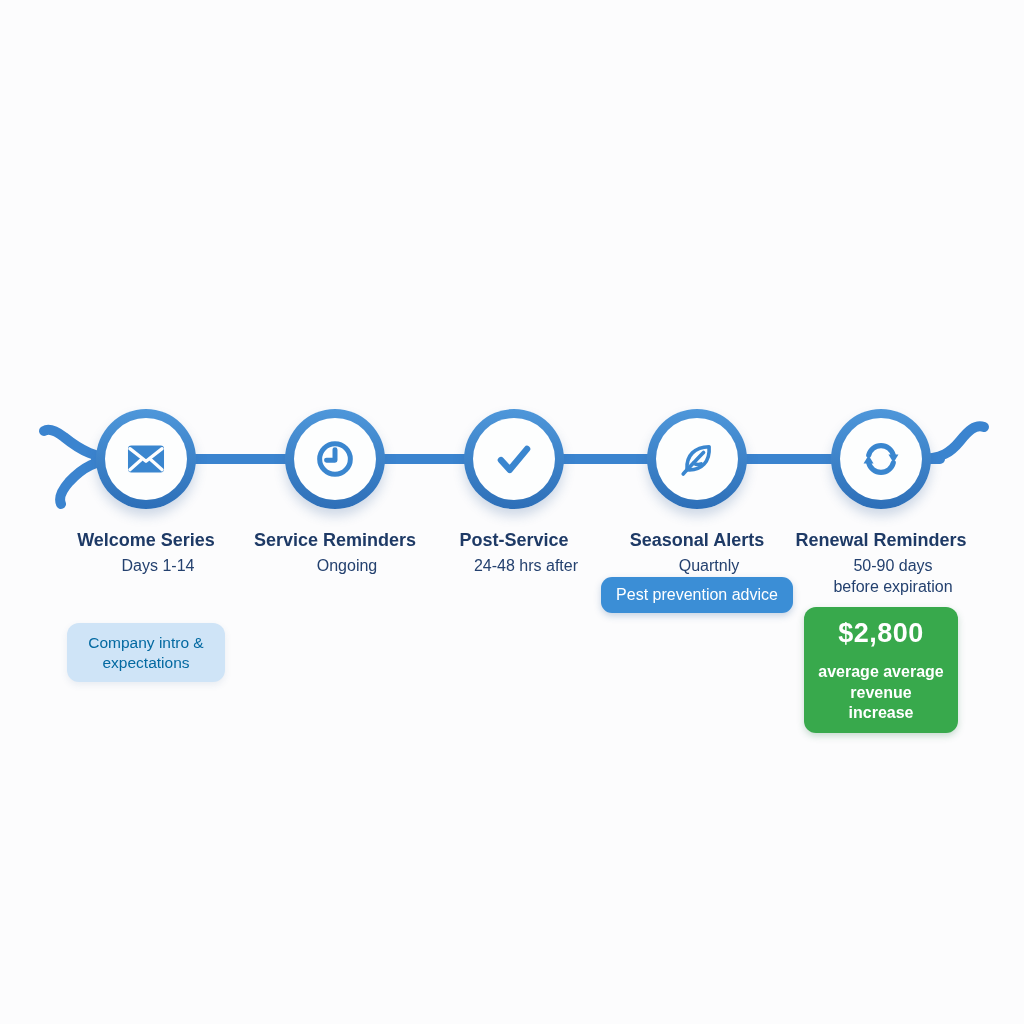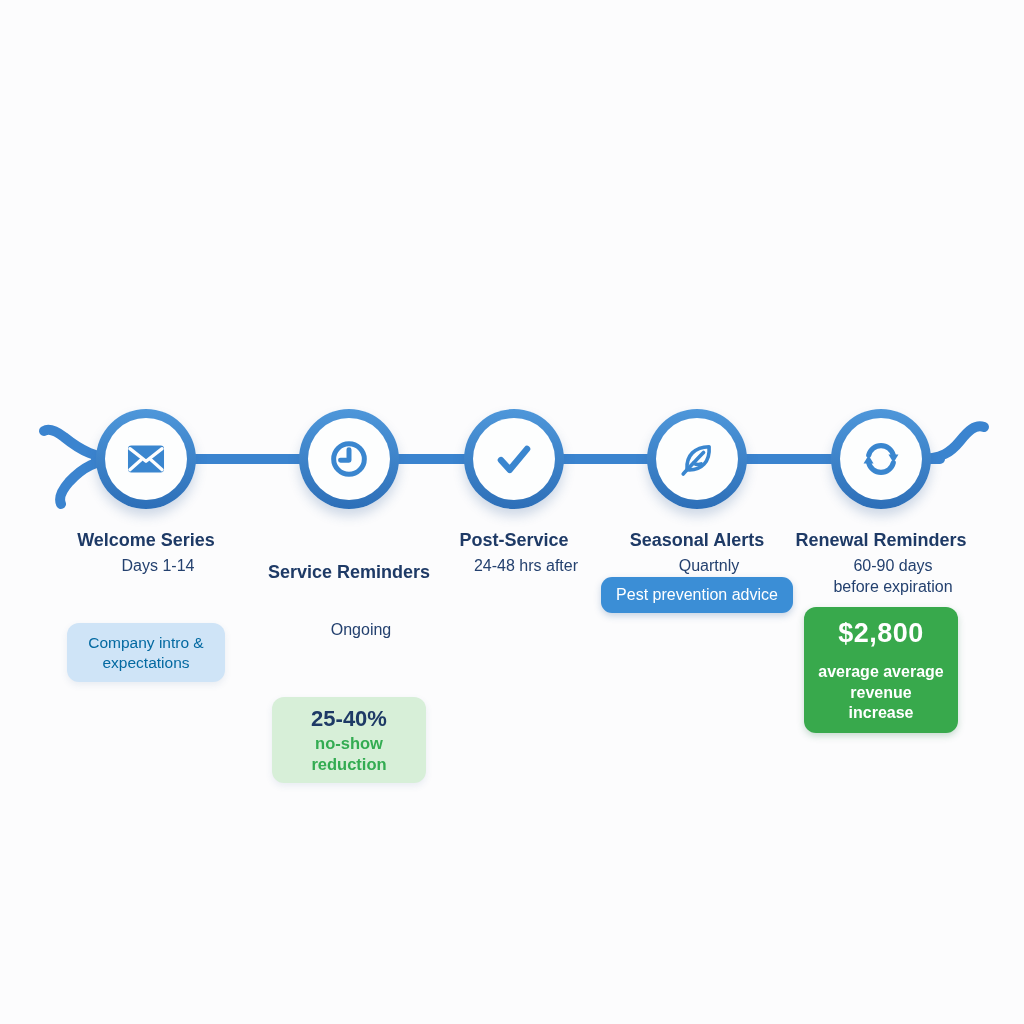--- a/index.html
+++ b/index.html
@@ -20,21 +20,21 @@
   }
 
   svg.timeline { position:absolute; left:0; top:0; width:1024px; height:1024px; }
 
   .stage {
     position:absolute; top:409px; width:186px;
     display:flex; flex-direction:column; align-items:center;
     text-align:center;
   }
   .stage.s1 { left:53px; }
-  .stage.s2 { left:256px;gap:32px; }
+  .stage.s2 { left:242px; }
   .stage.s3 { left:421px; }
   .stage.s4 { left:604px; }
   .stage.s5 { left:788px; }
 
   .circle {
     width:100px; height:100px; border-radius:50%;
     background:linear-gradient(180deg,#4e97da 0%, #2d6fb8 100%);
     display:flex; align-items:center; justify-content:center;
     box-shadow:0 7px 12px rgba(45,90,150,.22);
     flex:0 0 auto;
@@ -111,24 +111,20 @@
         <svg viewBox="0 0 24 24">
           <circle cx="12" cy="12" r="8" fill="none" stroke="#3a86cf" stroke-width="2.6"></circle>
           <path d="M12 7.2 L12 12.6 L7.6 12.6" fill="none" stroke="#3a86cf" stroke-width="2.6" stroke-linecap="round" stroke-linejoin="round"></path>
         </svg>
       </div>
     </div>
     <div class="stage-title">Service Reminders</div>
     <div class="stage-sub">
       <span>Ongoing</span>
     </div>
-    <div class="box">
-      <span class="headline">25-40%</span>
-      <span class="sub">no-show reduction</span>
-    </div>
   </div>
 
   <div class="stage s3">
     <div class="circle">
       <div class="circle-inner">
         <svg viewBox="0 0 24 24">
           <path d="M5.2 12.6 L9.8 17.6 L18.8 6.8" fill="none" stroke="#3a86cf" stroke-width="3.4" stroke-linecap="round" stroke-linejoin="round"></path>
         </svg>
       </div>
     </div>
@@ -163,21 +159,21 @@
         <svg viewBox="0 0 24 24">
           <path d="M5.6 10 A 6.6 6.6 0 0 1 18.4 10" fill="none" stroke="#3a86cf" stroke-width="2.7" stroke-linecap="round"></path>
           <polygon points="15.9,9.7 21.1,9.7 18.5,13.9" fill="#3a86cf"></polygon>
           <path d="M18.4 14 A 6.6 6.6 0 0 1 5.6 14" fill="none" stroke="#3a86cf" stroke-width="2.7" stroke-linecap="round"></path>
           <polygon points="2.9,14.3 8.1,14.3 5.5,10.1" fill="#3a86cf"></polygon>
         </svg>
       </div>
     </div>
     <div class="stage-title">Renewal Reminders</div>
     <div class="stage-sub">
-      <span>60-90 days</span>
+      <span>50-90 days</span>
       <span>before expiration</span>
     </div>
     <div class="box">
       <span class="headline">$2,800</span>
       <span class="sub">average average revenue increase</span>
     </div>
   </div>
 
 </div>
 

